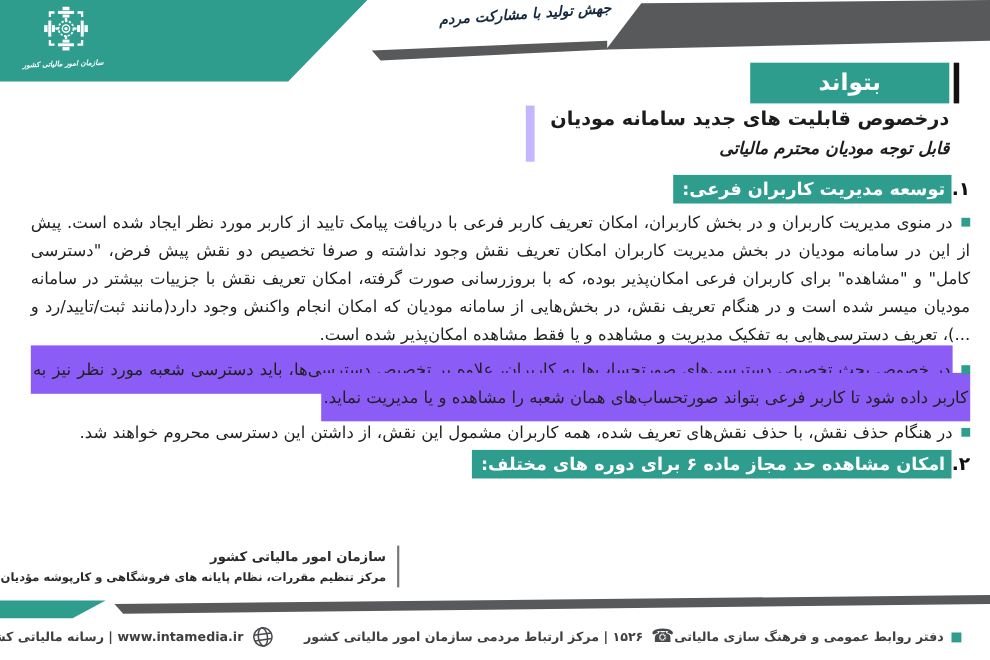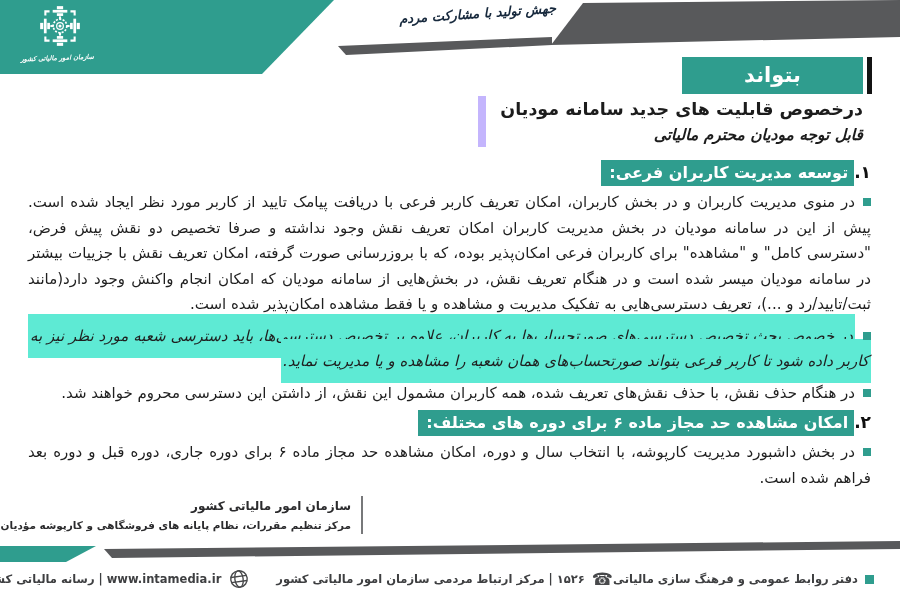--- a/index.html
+++ b/index.html
@@ -18,27 +18,27 @@
   
   .badge{position:absolute;top:57px;right:37px;width:181px;height:37px;background:#2F9D8E;
          color:#fff;font-size:21px;font-weight:bold;text-align:center;line-height:37px;direction:rtl;}
   .badge-bar{position:absolute;top:57px;right:28px;width:5px;height:37px;background:#131313;}
   .subtitles{position:absolute;top:96px;right:37px;direction:rtl;text-align:right;
              border-left:8px solid #c4b5fd;padding-left:14px;color:#1c1c1c;}
   .sub1{font-size:17.5px;font-weight:bold;line-height:27px;white-space:nowrap;}
   .sub2{font-size:15.5px;font-weight:bold;line-height:24px;white-space:nowrap;font-style:italic;}
 
   
-  .content{position:absolute;top:162px;right:29px;left:28px;direction:rtl;color:#1f1f1f;}
+  .content{position:absolute;top:162px;right:18px;left:28px;direction:rtl;color:#1f1f1f;}
   .sec-head{font-weight:bold;margin:0 0 8px 0;}
   .sec-head .num{font-size:17px;color:#101010;}
   .sec-head .hl{font-size:16px;color:#ffffff;background:#2F9D8E;padding:3px 6px 4px 8px;}
   .bullet{margin:0 0 6px 0;font-size:15px;line-height:25.5px;text-align:justify;}
   .sq{display:inline-block;width:8px;height:8px;background:#2F9D8E;margin-left:8px;transform:translateY(-1px);}
-  .mark{background:#5eead4;padding:13px 2px;box-decoration-break:clone;font-style:italic;-webkit-box-decoration-break:clone;}
+  .mark{background:#8b5cf6;padding:13px 2px;box-decoration-break:clone;-webkit-box-decoration-break:clone;}
   .sec-head.second{margin-top:2px;}
 
   
   .signature{position:absolute;top:496px;right:537px;direction:rtl;text-align:right;
              border-right:2px solid #77787a;padding-right:10px;color:#2b2b2d;white-space:nowrap;}
   .sig1{font-size:12px;font-weight:bold;line-height:20px;}
   .sig2{font-size:10.5px;font-weight:bold;line-height:18px;}
 
   
   .bottom-svg{position:absolute;top:538px;left:0;}
@@ -100,21 +100,20 @@
     <div class="sec-head"><span class="num">۱.</span><span class="hl">توسعه مدیریت کاربران فرعی:</span></div>
 
     <p class="bullet"><span class="sq"></span><span>در منوی مدیریت کاربران و در بخش کاربران، امکان تعریف کاربر فرعی با دریافت پیامک تایید از کاربر مورد نظر ایجاد شده است. پیش از این در سامانه مودیان در بخش مدیریت کاربران امکان تعریف نقش وجود نداشته و صرفا تخصیص دو نقش پیش فرض، "دسترسی کامل" و "مشاهده" برای کاربران فرعی امکان‌پذیر بوده، که با بروزرسانی صورت گرفته، امکان تعریف نقش با جزییات بیشتر در سامانه مودیان میسر شده است و در هنگام تعریف نقش، در بخش‌هایی از سامانه مودیان که امکان انجام واکنش وجود دارد(مانند ثبت/تایید/رد و ...)، تعریف دسترسی‌هایی به تفکیک مدیریت و مشاهده و یا فقط مشاهده امکان‌پذیر شده است.</span></p>
 
     <p class="bullet"><span class="sq"></span><span class="mark">در خصوص بحث تخصیص دسترسی‌های صورتحساب‌ها به کاربران، علاوه بر تخصیص دسترسی‌ها، باید دسترسی شعبه مورد نظر نیز به کاربر داده شود تا کاربر فرعی بتواند صورتحساب‌های همان شعبه را مشاهده و یا مدیریت نماید.</span></p>
 
     <p class="bullet"><span class="sq"></span><span>در هنگام حذف نقش، با حذف نقش‌های تعریف شده، همه کاربران مشمول این نقش، از داشتن این دسترسی محروم خواهند شد.</span></p>
 
     <div class="sec-head second"><span class="num">۲.</span><span class="hl">امکان مشاهده حد مجاز ماده ۶ برای دوره های مختلف:</span></div>
 
-    <p class="bullet"><span class="sq"></span><span>در بخش داشبورد مدیریت کارپوشه، با انتخاب سال و دوره، امکان مشاهده حد مجاز ماده ۶ برای دوره جاری، دوره قبل و دوره بعد فراهم شده است.</span></p>
 
   </div>
 
   <div class="signature">
     <div class="sig1">سازمان امور مالیاتی کشور</div>
     <div class="sig2">مرکز تنظیم مقررات، نظام پایانه های فروشگاهی و کارپوشه مؤدیان</div>
   </div>
 
   <svg class="bottom-svg" width="900" height="30" viewBox="0 0 900 30">
     <polygon points="0,8 96,8 66,24 0,24" fill="#2F9D8E"></polygon>

